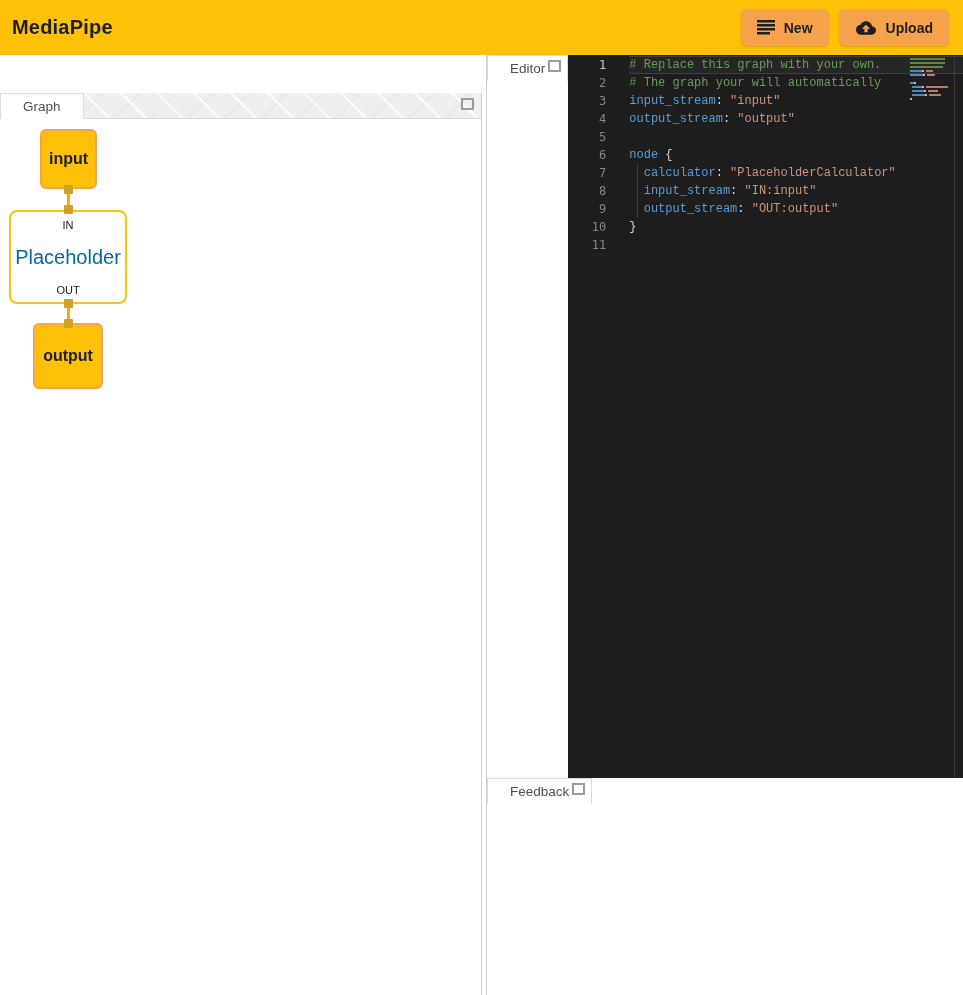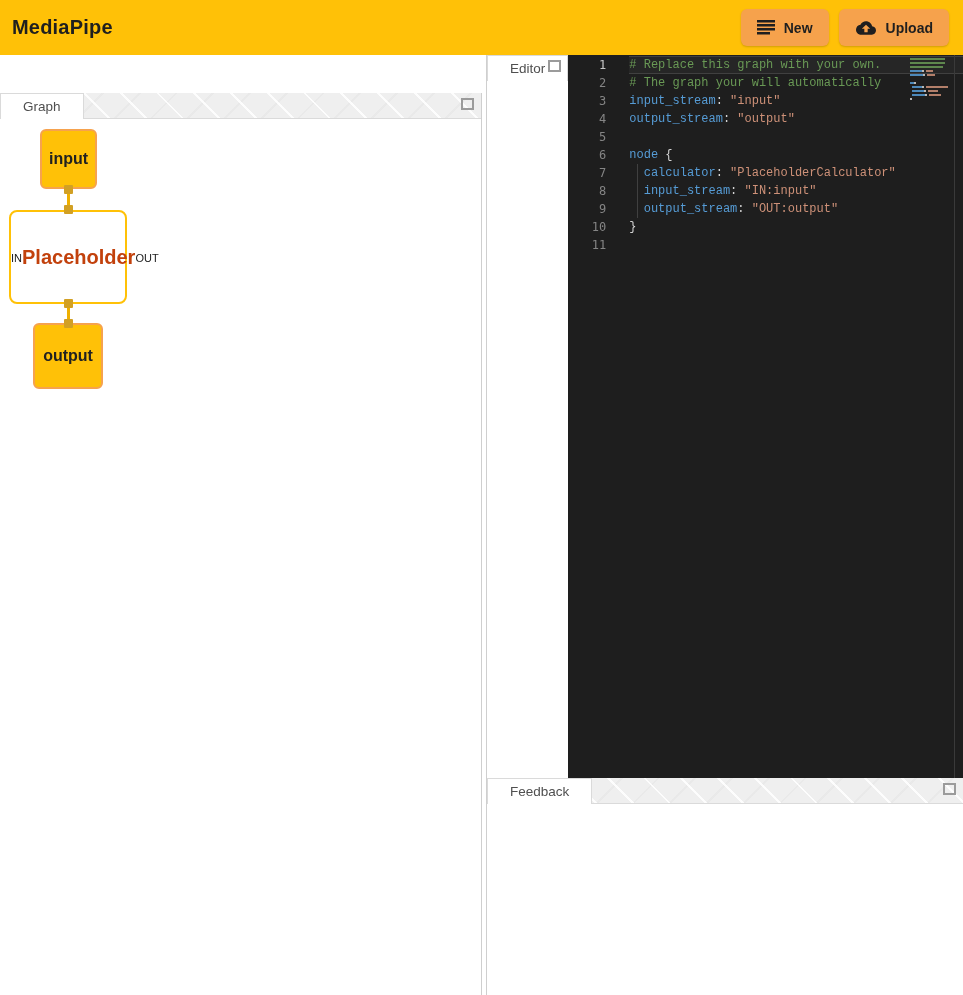--- a/index.html
+++ b/index.html
@@ -34,38 +34,38 @@
   .graph-panel { position:absolute; left:0; top:55px; width:482px; height:940px;
                  border-right:1px solid #cfcfcf; background:#ffffff; display:flex; flex-direction:column;margin-top:38px; }
   .graph-canvas { position:relative; flex:1; background:#ffffff; }
 
   .gnode { position:absolute; background:#FFC107; border:2px solid #F6A24E; border-radius:6px;
            display:flex; align-items:center; justify-content:center; font-size:16px; font-weight:700;
            color:#212121; cursor:pointer; }
   .gnode-input  { left:40px; top:10px;  width:57px; height:60px; }
   .gnode-output { left:33px; top:204px; width:70px; height:66px; }
   .gnode-calc { position:absolute; left:9px; top:91px; width:118px; height:94px; background:#ffffff;
-                border:2px solid #FFC107; border-radius:8px; display:flex; flex-direction:row;
+                border:2px solid #FFC107; border-radius:8px; display:flex; flex-direction:column;
                 align-items:center; justify-content:space-between; padding:7px 0 6px; cursor:pointer; }
   .port-label { font-size:11px; color:#212121; }
-  .calc-title { font-size:20px; font-weight:700; color:#c2410c; }
+  .calc-title { font-size:20px; font-weight:400; color:#0369a1; }
   .edge { position:absolute; width:3px; background:#EFB000; }
   .edge-1 { left:67px; top:68px;  height:26px; }
   .edge-2 { left:67px; top:182px; height:26px; }
   .port { position:absolute; width:9px; height:9px; background:#D2A024; border-radius:1px; }
   .port-1 { left:64px; top:66px; }
   .port-2 { left:64px; top:86px; }
   .port-3 { left:64px; top:180px; }
   .port-4 { left:64px; top:200px; }
 
   
   .right-col { position:absolute; left:486px; top:55px; width:477px; height:940px;
                border-left:1px solid #cfcfcf; display:flex; flex-direction:column; background:#ffffff; }
   .editor-panel { height:723px; display:flex; flex-direction:row; }
-  .feedback-panel { flex:1; display:flex; flex-direction:column;text-align:right; }
+  .feedback-panel { flex:1; display:flex; flex-direction:row;text-align:right; }
   .feedback-body { flex:1; background:#ffffff; }
 
   
   .editor-body { flex:1; background:#1E1E1E; position:relative; display:flex;
                  font-family:"DejaVu Sans Mono", monospace; font-size:12px; line-height:18px; }
   .gutter { width:38px; flex:none; text-align:right; color:#858585; padding-top:1px; }
   .ln { height:18px; }
   .ln.active { color:#c6c6c6; }
   .codearea { flex:1; padding-left:23px; padding-top:1px; overflow:hidden; }
   .code-line { height:18px; white-space:pre; position:relative; color:#D4D4D4;font-family:Liberation Mono, monospace; }

